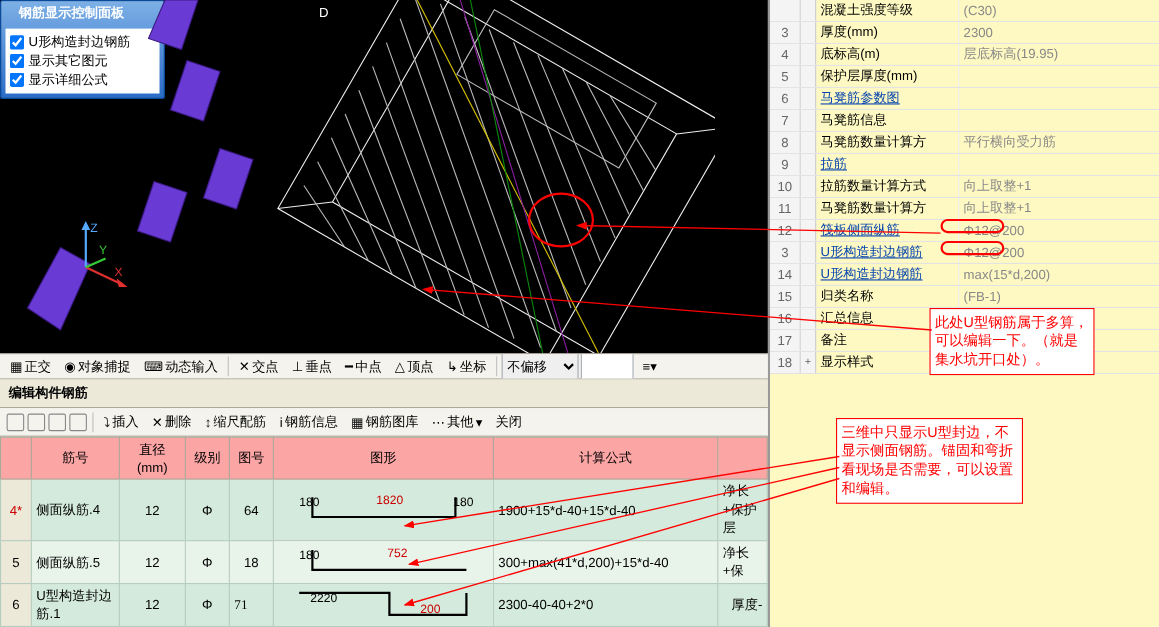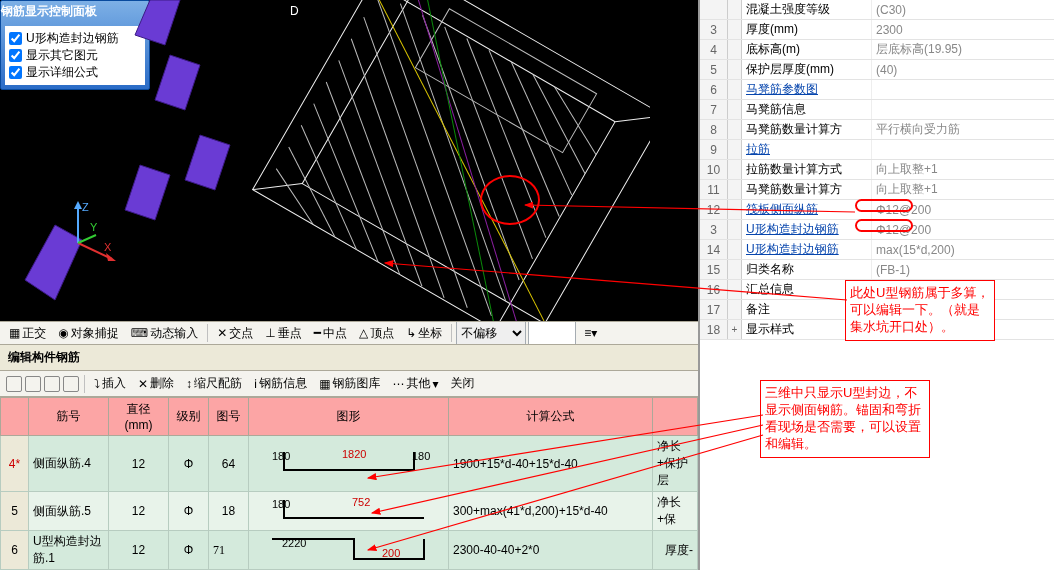--- a/index.html
+++ b/index.html
@@ -1,23 +1,23 @@
 <!DOCTYPE html>
 <html><head>
 <meta charset="utf-8">
 <style>
   html,body{margin:0;padding:0;width:1054px;height:570px;font-family:"Microsoft YaHei",SimSun,Arial,sans-serif;font-size:12px;color:#000;background:#ece9d8}
   *{box-sizing:border-box}
   .app{display:flex;width:1054px;height:570px}
   .left-pane{flex:0 0 700px;display:flex;flex-direction:column;border-right:2px solid #999}
-  .right-pane{flex:1;background:#ffffff;display:flex;flex-direction:column;overflow:hidden}
+  .right-pane{flex:1;background:#fef9c3;display:flex;flex-direction:column;overflow:hidden}
   
   .viewport{flex:1;position:relative;background:#000;overflow:hidden}
   .control-panel{position:absolute;top:0;left:0;width:150px;background:linear-gradient(#7db0e6,#2a6cc7);border:1px solid #084a9e;border-radius:2px}
-  .cp-title{color:#fff;padding:2px 0;font-weight:bold}
+  .cp-title{color:#fff;padding:2px 16px;font-weight:bold}
   .cp-body{background:#fff;margin:4px;padding:4px}
   .cp-check{display:flex;align-items:center;gap:2px;white-space:nowrap}
   .cp-check input{margin:0 2px 0 0}
   .axis{position:absolute;left:60px;bottom:60px}
   
   .toolbar1{height:24px;background:#f4f3ee;border-top:1px solid #aca899;border-bottom:1px solid #aca899;display:flex;align-items:center;gap:2px;padding:0 4px;font-size:12px;white-space:nowrap;overflow:hidden}
   .tb-btn{display:inline-flex;align-items:center;gap:2px;padding:1px 4px;border:1px solid transparent;border-radius:2px}
   .tb-sep{width:1px;height:18px;background:#c0c0c0;margin:0 2px}
   .tb-input{width:48px;height:31px;font-size:12px;border:1px solid #a5acb2}
   
@@ -261,21 +261,20 @@
         <div class="prop-row">
           <div class="prop-num">4</div>
           <div class="plus"></div>
           <div class="prop-key">底标高(m)</div>
           <div class="prop-val">层底标高(19.95)</div>
         </div>
         <div class="prop-row">
           <div class="prop-num">5</div>
           <div class="plus"></div>
           <div class="prop-key">保护层厚度(mm)</div>
-          <div class="prop-val">(40)</div>
         </div>
         <div class="prop-row">
           <div class="prop-num">6</div>
           <div class="plus"></div>
           <div class="prop-key link">马凳筋参数图</div>
           <div class="prop-val"></div>
         </div>
         <div class="prop-row">
           <div class="prop-num">7</div>
           <div class="plus"></div>

